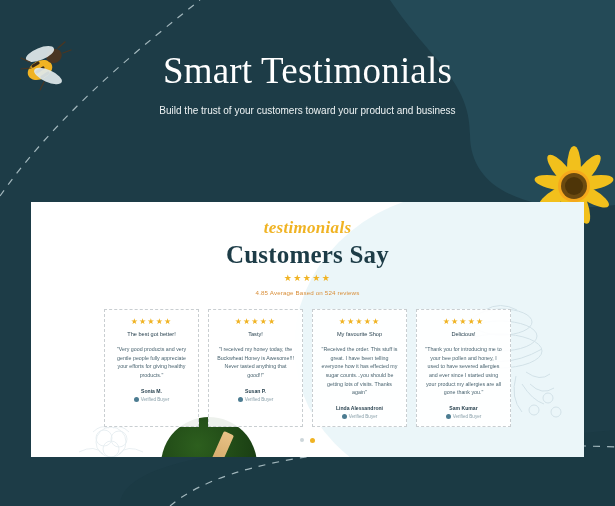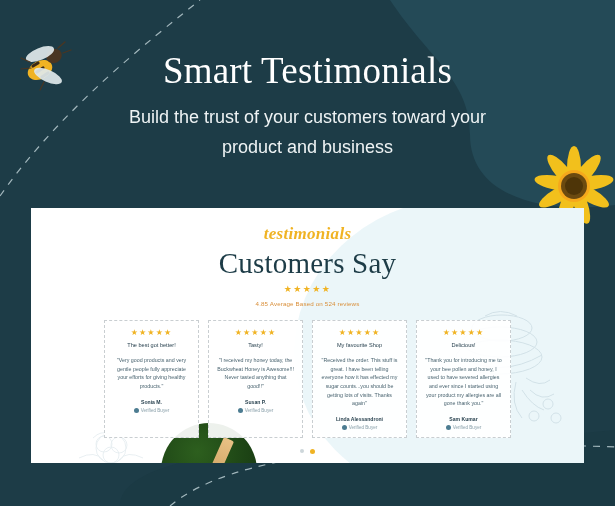--- a/index.html
+++ b/index.html
@@ -18,45 +18,45 @@
 
   
   .hero{position:absolute;left:0;top:0;width:615px;height:190px;text-align:center;}
   .hero-title{
     margin:0;padding-top:52px;
     font-family:"Liberation Serif",serif;
     font-size:37px;font-weight:400;color:#ffffff;letter-spacing:.2px;line-height:1;text-align:center;
   }
   .hero-sub{
     margin:0 auto;padding-top:14px;width:380px;
-    font-size:18px;color:#eef3f4;line-height:1.65;font-weight:400;
+    font-size:10px;color:#eef3f4;line-height:1.65;font-weight:400;
   }
 
   
   .panel{
-    position:absolute;left:31px;top:208px;width:553px;height:255px;
+    position:absolute;left:31px;top:202px;width:553px;height:255px;
     background:#ffffff;overflow:hidden;
   }
   .panel-tint{
     position:absolute;right:-40px;top:-10px;width:330px;height:300px;
     background:#e8f5f8;border-radius:50% 0 0 50%;transform:rotate(-8deg);opacity:.85;
   }
   .hive-art{position:absolute;right:4px;top:78px;width:150px;height:145px;opacity:.5;}
 
   .panel-inner{position:relative;z-index:3;}
 
   .script{
     margin:0;padding-top:16px;text-align:center;
     font-family:"Liberation Serif",serif;font-style:italic;font-weight:700;
     font-size:17px;color:#f0b323;letter-spacing:.3px;
   }
   .sec-title{
     margin:0;padding-top:3px;text-align:center;
-    font-family:"Liberation Serif",serif;font-weight:400;
-    font-size:29px;color:#1d3c47;letter-spacing:.2px;
+    font-family:"Liberation Serif",serif;font-weight:700;
+    font-size:25px;color:#1d3c47;letter-spacing:.2px;
   }
   .sec-stars{text-align:center;padding-top:5px;color:#f0b323;font-size:9px;letter-spacing:1.4px;line-height:1;}
   .sec-rating{
     text-align:center;padding-top:6px;font-size:6.2px;color:#d98f3a;letter-spacing:.15px;
   }
 
   
   .cards{
     position:relative;z-index:3;
     display:flex;justify-content:center;gap:9px;padding-top:13px;

